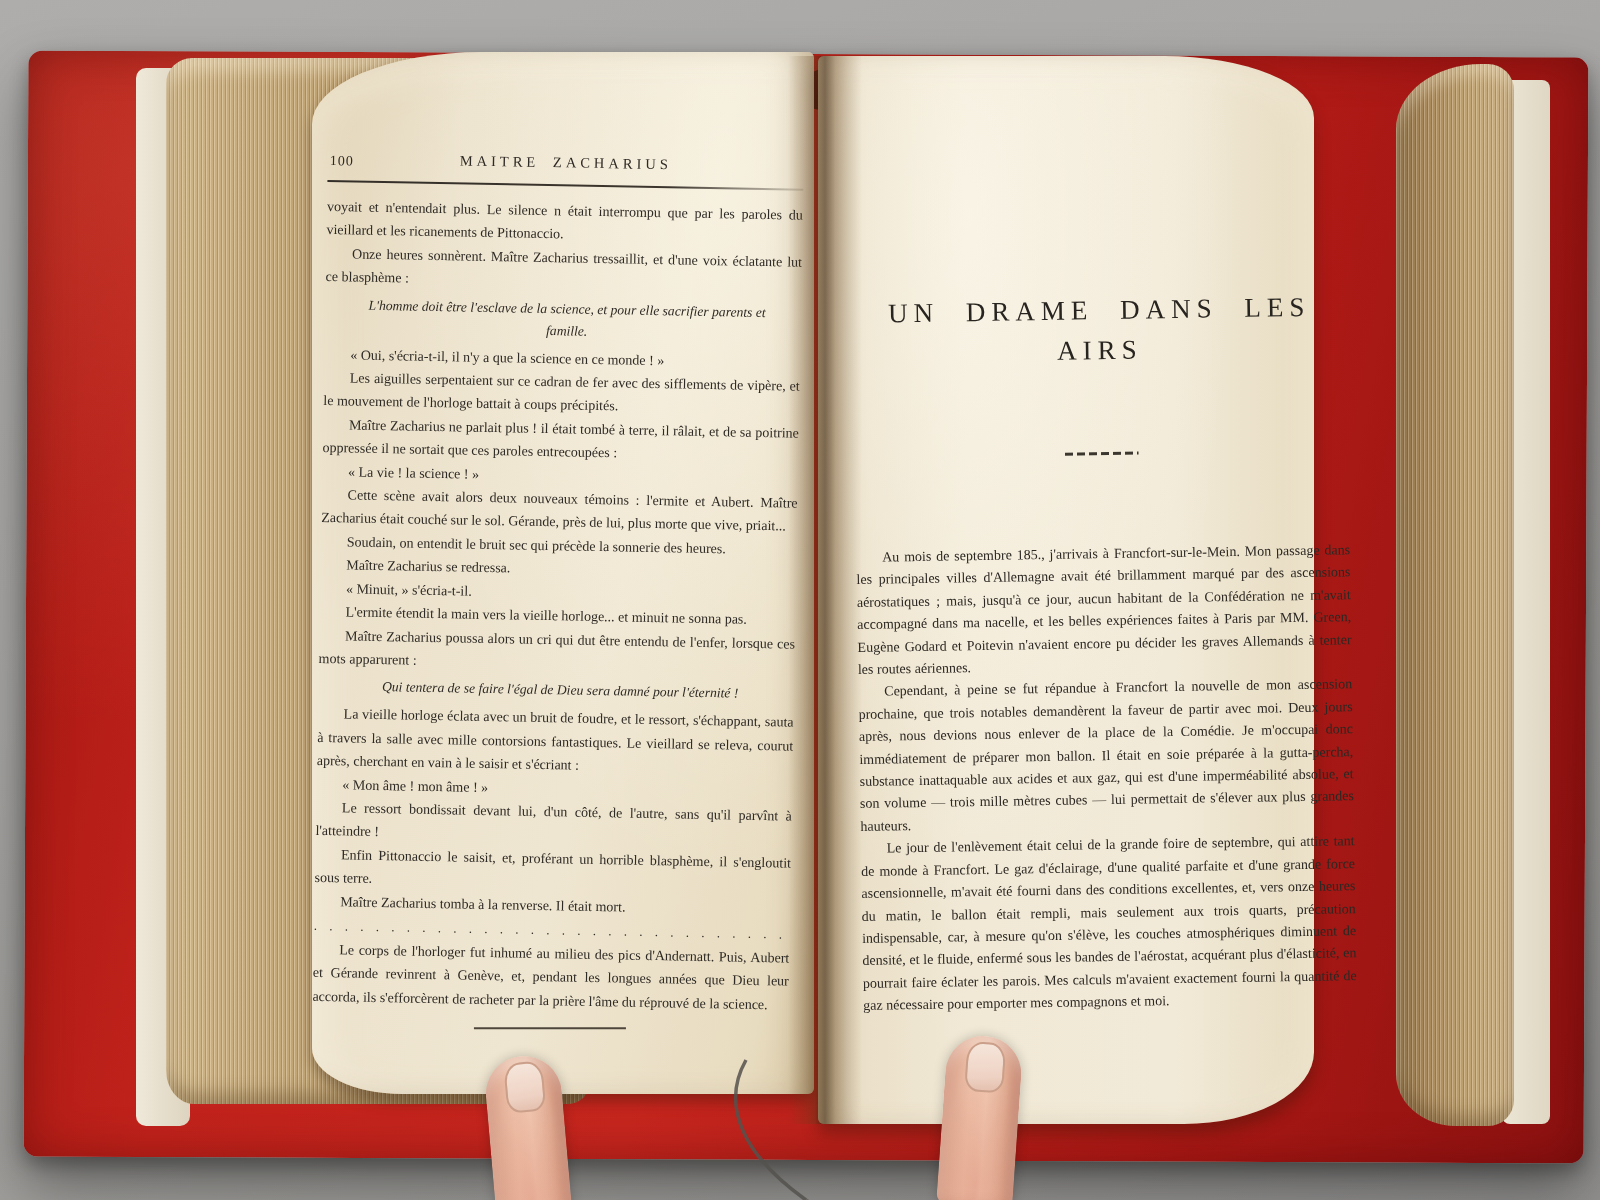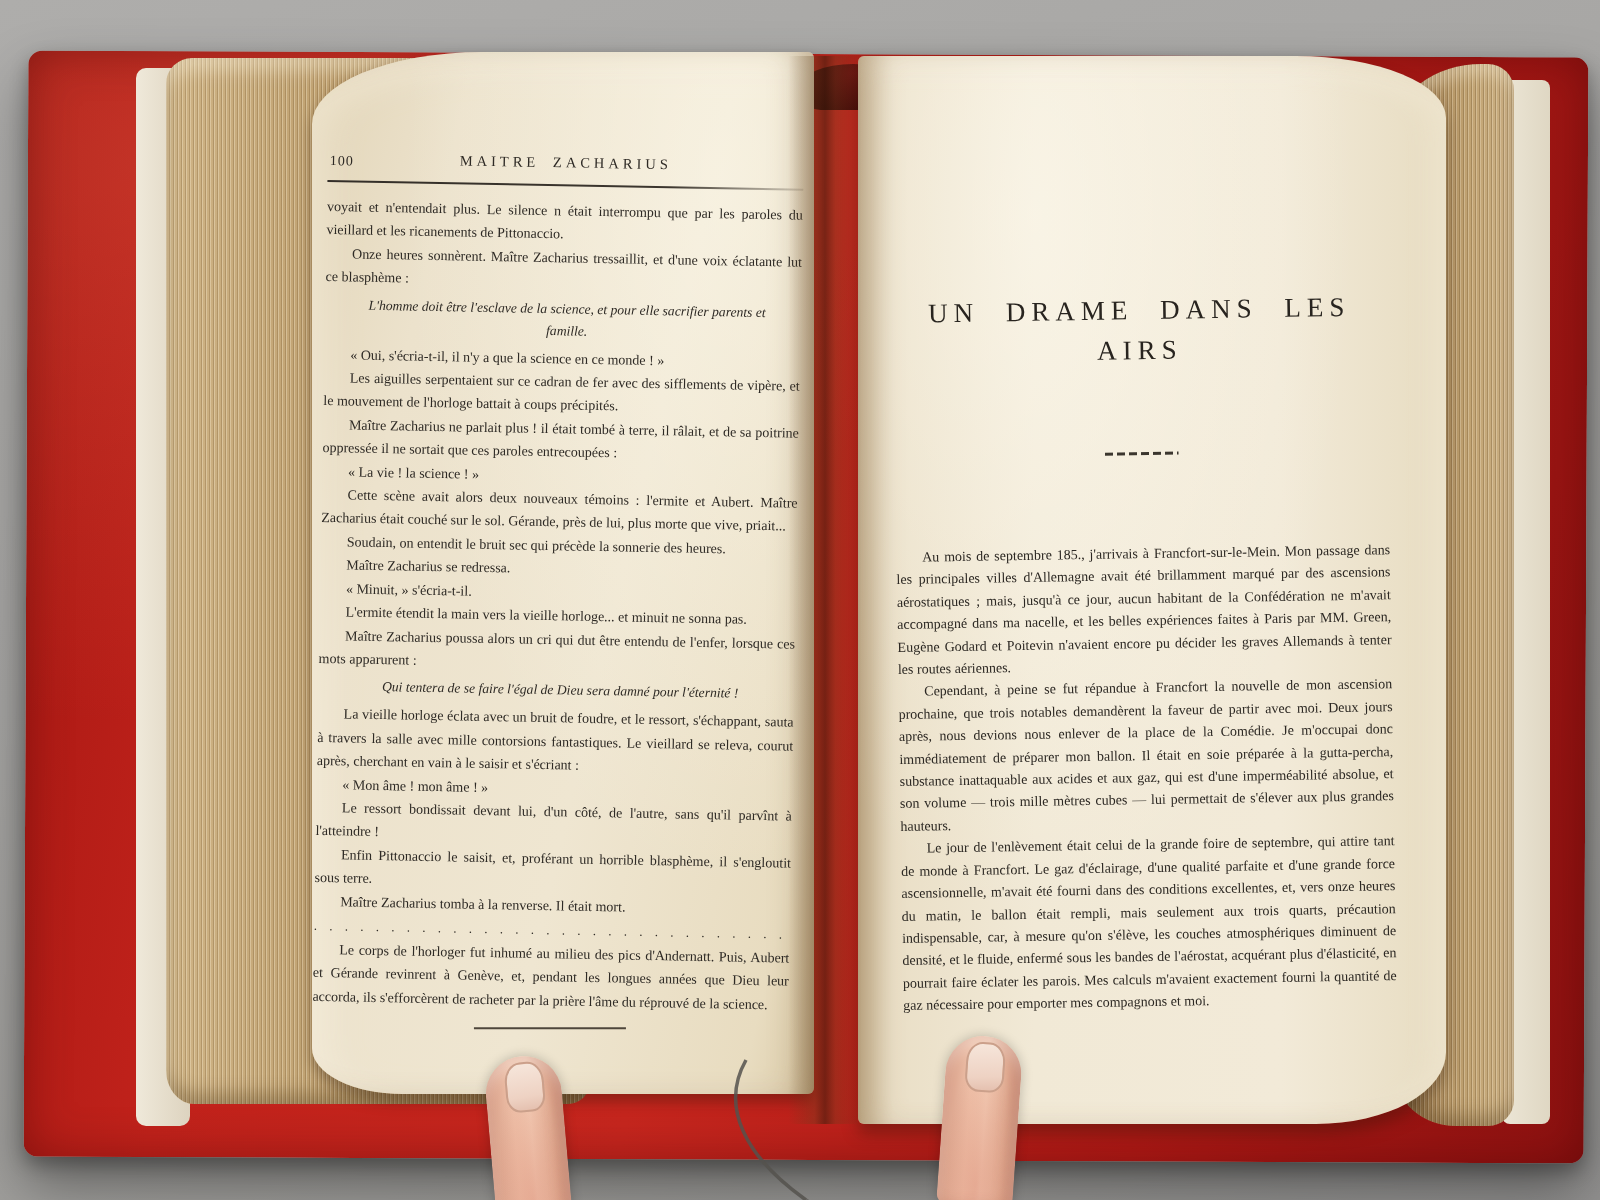--- a/index.html
+++ b/index.html
@@ -50,21 +50,21 @@
   
   .page-left{
     left:312px;top:52px;width:502px;height:1042px;
     border-radius:170px 6px 6px 90px / 72px 6px 6px 46px;
     background:
       radial-gradient(ellipse at 82% 12%,rgba(255,252,240,.5),transparent 55%),
       linear-gradient(103deg,#e2d5b8 0%,#ece2cc 22%,#efe6d1 58%,#e8dcc0 90%,#dbcba9 100%);
     box-shadow:inset -26px 0 34px -16px rgba(118,82,38,.45),inset 14px 10px 34px rgba(255,250,235,.35),0 8px 14px rgba(40,20,5,.35);
   }
   .page-right{
-    left:858px;top:56px;width:588px;height:1068px;
+    left:818px;top:56px;width:496px;height:1068px;
     border-radius:6px 150px 130px 6px / 6px 62px 72px 6px;
     background:
       radial-gradient(ellipse at 30% 15%,rgba(255,252,242,.55),transparent 55%),
       linear-gradient(90deg,#d8c8a9 0%,#eadfc7 6%,#f1e9d6 30%,#f2ead8 72%,#e7dcc1 100%);
     box-shadow:inset 26px 0 34px -16px rgba(118,82,38,.45),inset -12px 8px 30px rgba(255,250,235,.3),0 10px 16px rgba(40,20,5,.35);
   }
   .gutter{
     left:788px;top:56px;width:74px;height:1068px;pointer-events:none;
     background:linear-gradient(90deg,rgba(80,50,20,0) 0%,rgba(96,64,28,.32) 36%,rgba(52,32,12,.52) 50%,rgba(96,64,28,.30) 64%,rgba(80,50,20,0) 100%);
   }

